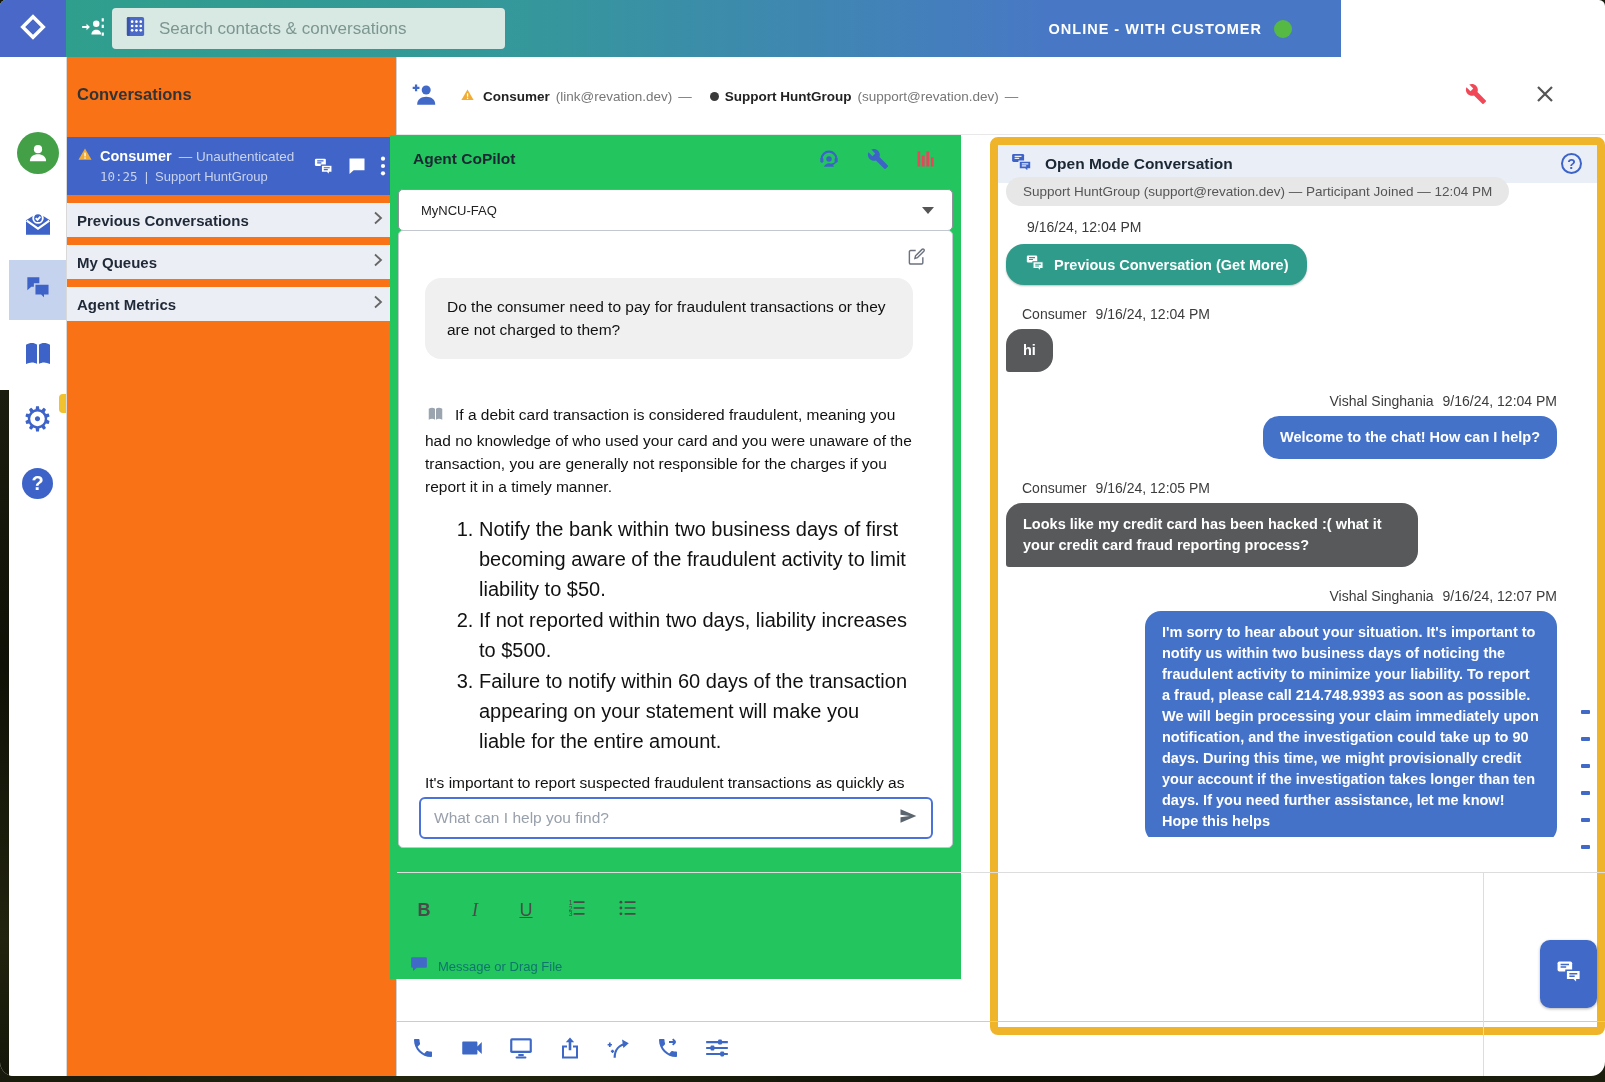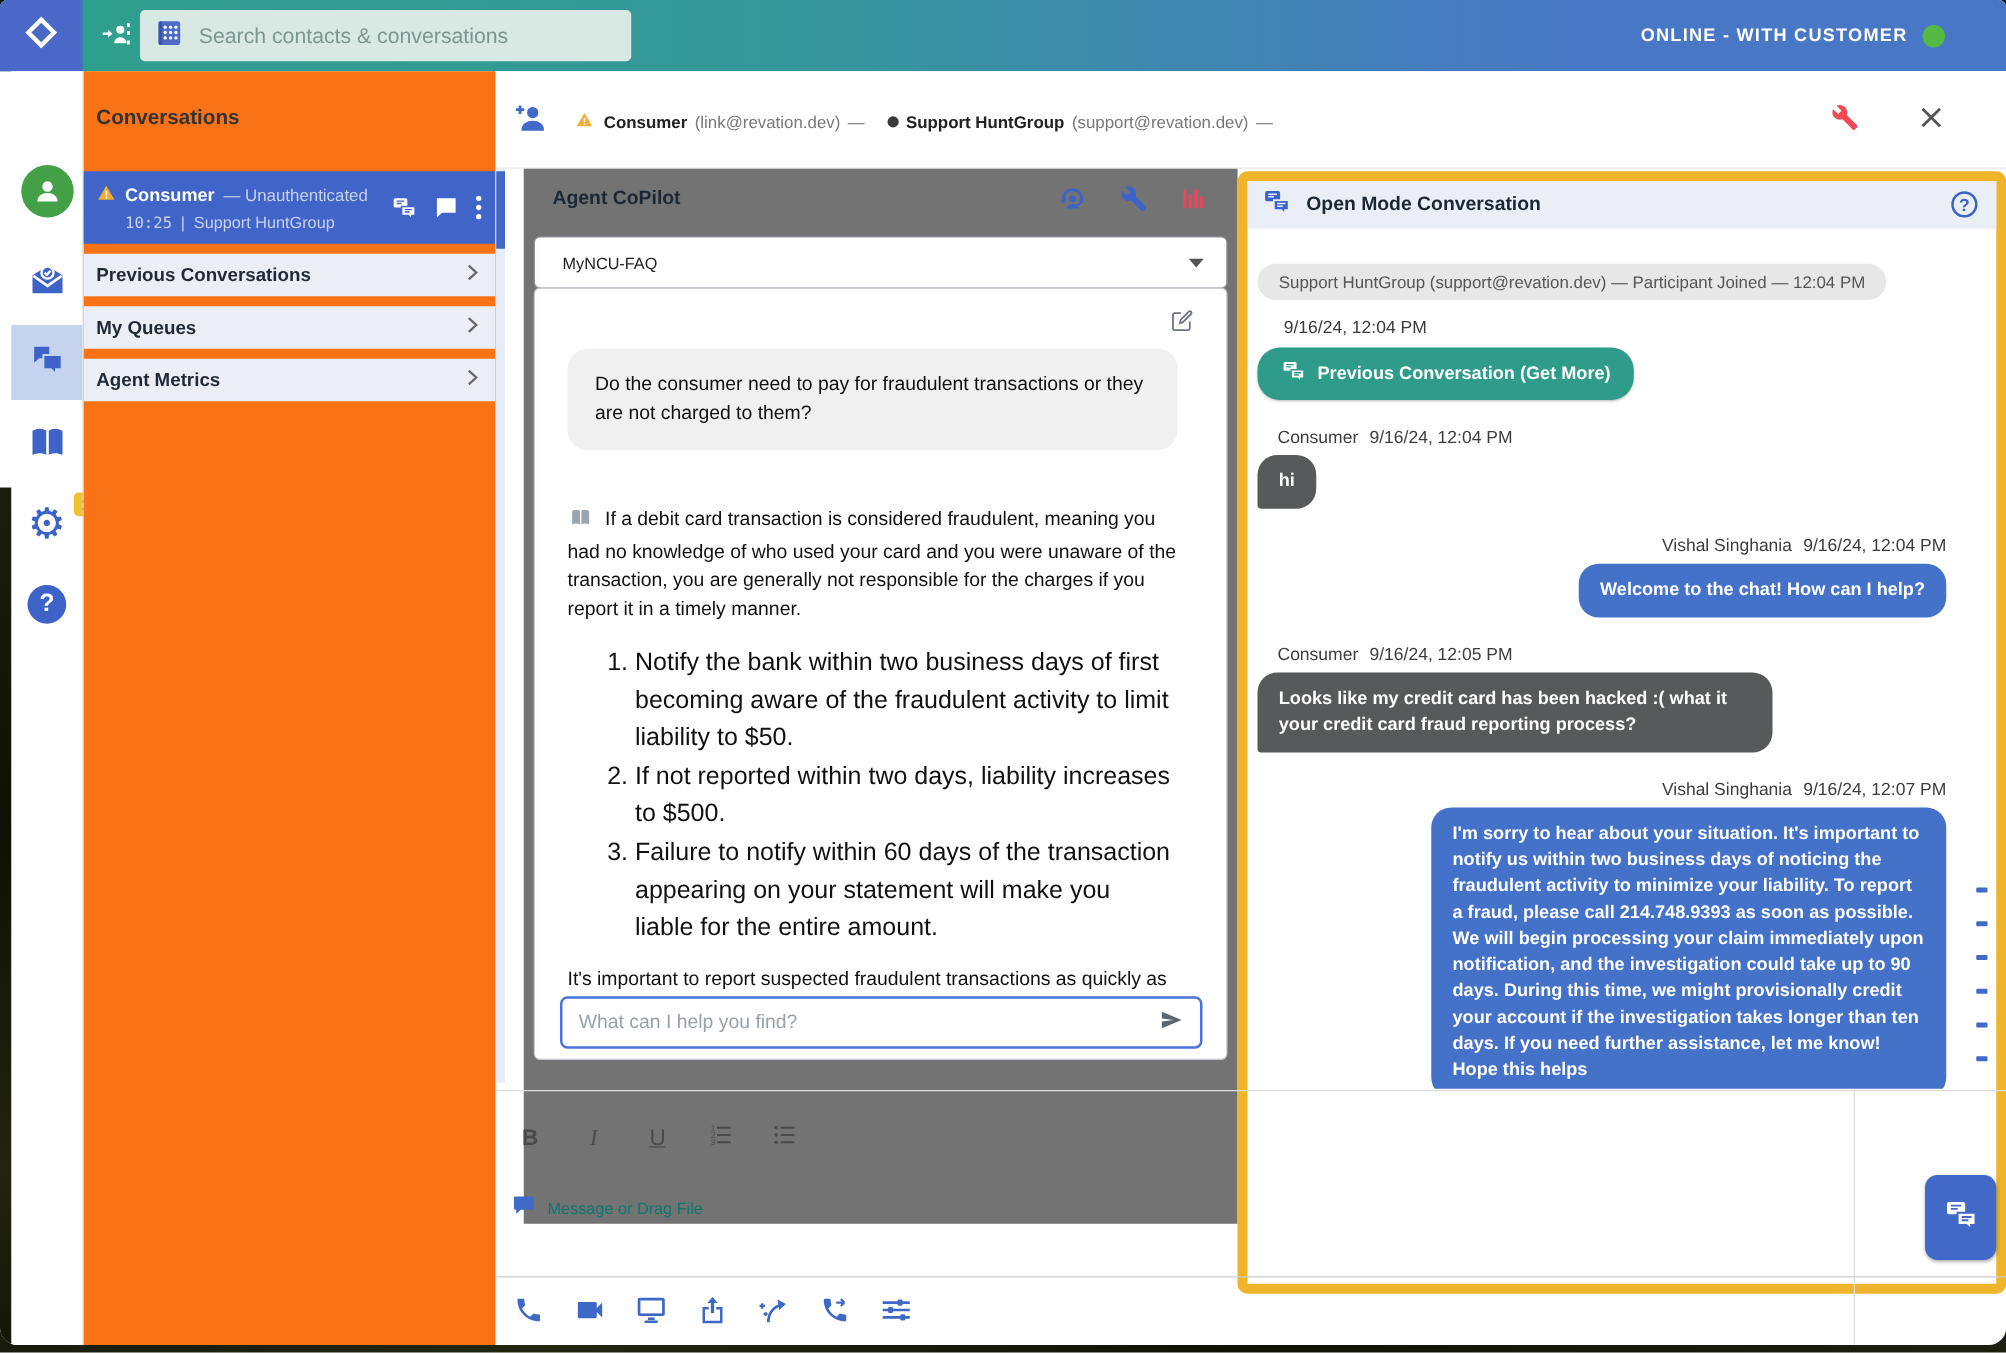--- a/index.html
+++ b/index.html
@@ -6,21 +6,21 @@
   html,body { width:1605px; height:1082px; overflow:hidden; }
   body {
     font-family:"Liberation Sans", sans-serif;
     background: linear-gradient(100deg,#14160a 0%,#23260f 35%,#0f1106 65%,#1d1f0e 100%);
   }
   .app {
     position:absolute; left:0; top:0; width:1605px; height:1076px;
     background:#fff; border-radius:6px 6px 14px 14px; overflow:hidden;
   }
   
-  .topbar { position:absolute; left:0; top:0; width:1605px; height:57px;
+  .topbar { position:absolute; left:0; top:0; width:1341px; height:57px;
     background:linear-gradient(90deg,#2ea08b 0%,#35979b 40%,#4878c5 78%,#4878c5 100%); }
   .logo-block { position:absolute; left:0; top:0; width:66px; height:57px; background:#4a68c8;
     display:flex; align-items:center; justify-content:center; }
   .addcontact { position:absolute; left:78px; top:14px; width:30px; height:30px; display:flex; align-items:center; justify-content:center; cursor:pointer;}
   .searchbox { position:absolute; left:112px; top:8px; width:393px; height:41px; background:#d8e8e3;
     border-radius:4px; display:flex; align-items:center; padding:0 12px; gap:12px; }
   .searchbox input { border:none; outline:none; background:transparent; font-size:17px; color:#2d4a44;
     font-family:"Liberation Sans",sans-serif; width:300px; }
   .searchbox input::placeholder { color:#7c9690; }
   .status-wrap { position:absolute; right:49px; top:0; height:57px; display:flex; align-items:center; gap:12px; }
@@ -57,21 +57,21 @@
   
   .main-header { position:absolute; left:397px; top:57px; width:1208px; height:78px; background:#fff; border-bottom:1px solid #e8e8e8;}
   .mh-left { position:absolute; left:14px; top:24px; display:flex; align-items:center; gap:10px; }
   .mh-info { display:flex; align-items:center; gap:6px; font-size:13.5px; color:#777; margin-left:12px; }
   .mh-bold { font-weight:bold; color:#222; }
   .mh-dot { width:9px; height:9px; border-radius:50%; background:#3a3a3a; margin-left:12px; }
   .mh-right { position:absolute; right:50px; top:26px; display:flex; gap:48px; align-items:center; }
   
   .cp-scroll { position:absolute; left:397px; top:135px; width:7px; height:731px; background:#e7ecf6; }
   .cp-thumb { position:absolute; left:0; top:2px; width:7px; height:62px; background:#4268c7; }
-  .copilot { position:absolute; left:419px; top:135px; width:571px; height:844px; background:#737373; }
+  .copilot { position:absolute; left:390px; top:135px; width:571px; height:844px; background:#22c55e; }
   .cp-header { position:absolute; left:0; top:0; width:571px; height:50px; }
   .cp-title { position:absolute; left:23px; top:15px; font-size:15.5px; font-weight:bold; color:#1b2733; }
   .cp-hicons { position:absolute; right:25px; top:13px; display:flex; gap:27px; align-items:center; }
   .cp-select { position:absolute; left:8px; top:54px; width:555px; height:42px; background:#fff; border:1px solid #8d929b;
     border-radius:5px; display:flex; align-items:center; justify-content:space-between; padding:0 18px 0 22px; cursor:pointer; }
   .cp-select-val { font-size:13px; color:#222;text-align:center; }
   .caret-down { width:0; height:0; border-left:6px solid transparent; border-right:6px solid transparent; border-top:7px solid #555; }
   .cp-card { position:absolute; left:8px; top:95px; width:555px; height:618px; background:#fff; border:1px solid #c3c7cf;
     border-radius:5px; padding:16px 26px 0 26px; }
   .cp-editrow { display:flex; justify-content:flex-end; margin-bottom:8px; }
@@ -85,21 +85,21 @@
     display:flex; align-items:center; padding:0 12px 0 13px; background:#fff; }
   .cp-inputwrap input { flex:1; border:none; outline:none; font-size:15.5px; color:#333; font-family:"Liberation Sans",sans-serif; }
   .cp-inputwrap input::placeholder { color:#98a0ab; }
   
   .openmode { position:absolute; left:990px; top:137px; width:615px; height:898px; background:#fff;
     border:8px solid #f0b42b; border-radius:8px; }
   .om-header { position:absolute; left:0; top:0; width:599px; height:38px; background:#e9eef7; display:flex; align-items:center; }
   .om-title { font-size:15.5px; font-weight:bold; color:#1b2733; margin-left:12px; }
   .om-help { position:absolute; right:15px; top:8px; width:21px; height:21px; border:2px solid #3d63c8; border-radius:50%;
     color:#3d63c8; font-size:14px; font-weight:bold; display:flex; align-items:center; justify-content:center; cursor:pointer; }
-  .om-content { position:absolute; left:6px; top:54px; width:593px; height:672px; overflow:hidden; padding:12px 40px 0 2px; }
+  .om-content { position:absolute; left:6px; top:20px; width:593px; height:672px; overflow:hidden; padding:12px 40px 0 2px; }
   .om-pill { display:inline-block; background:#e7e7e7; border-radius:16px; padding:7px 17px; font-size:13.5px; color:#555; }
   .om-ts { margin:13px 0 9px 21px; font-size:14px; color:#3a3a3a; }
   .om-action { display:inline-flex; align-items:center; gap:9px; background:#2e9b8b; border:none; color:#fff;
     font-weight:bold; font-size:14.5px; font-family:"Liberation Sans",sans-serif; border-radius:18px; padding:9px 19px;
     box-shadow:0 1px 2px rgba(0,0,0,.25); cursor:pointer; }
   .om-group { margin-top:21px; display:flex; flex-direction:column; }
   .om-group.outgoing { align-items:flex-end; }
   .om-label { font-size:14px; color:#3c3c3c; display:flex; gap:9px; }
   .om-group.incoming .om-label { margin-left:16px; }
   .om-sender { }

